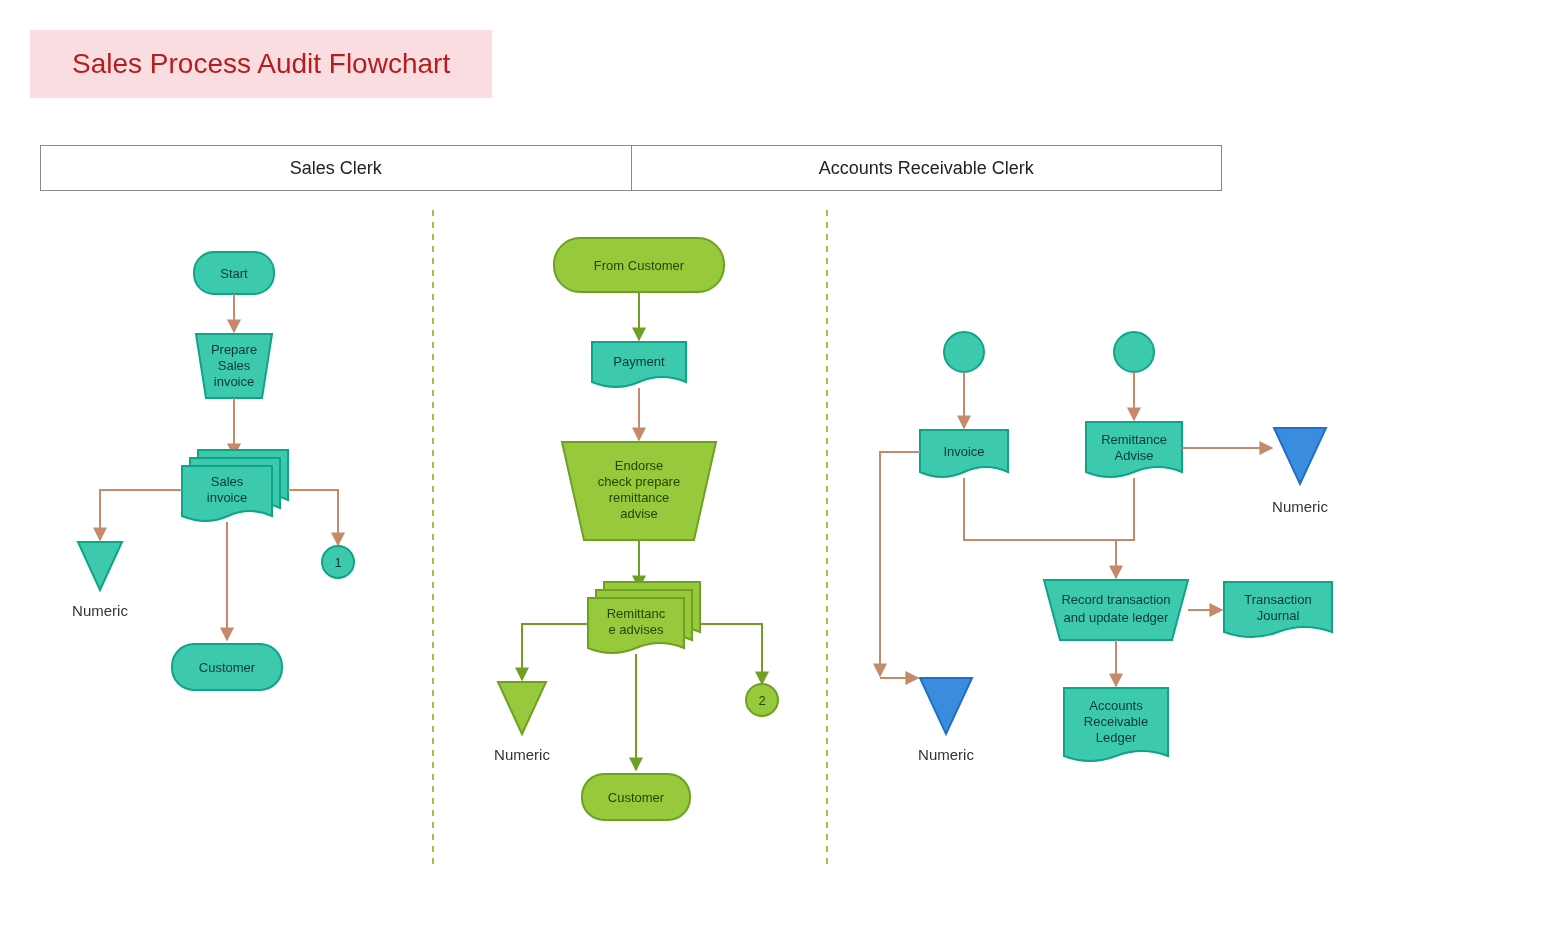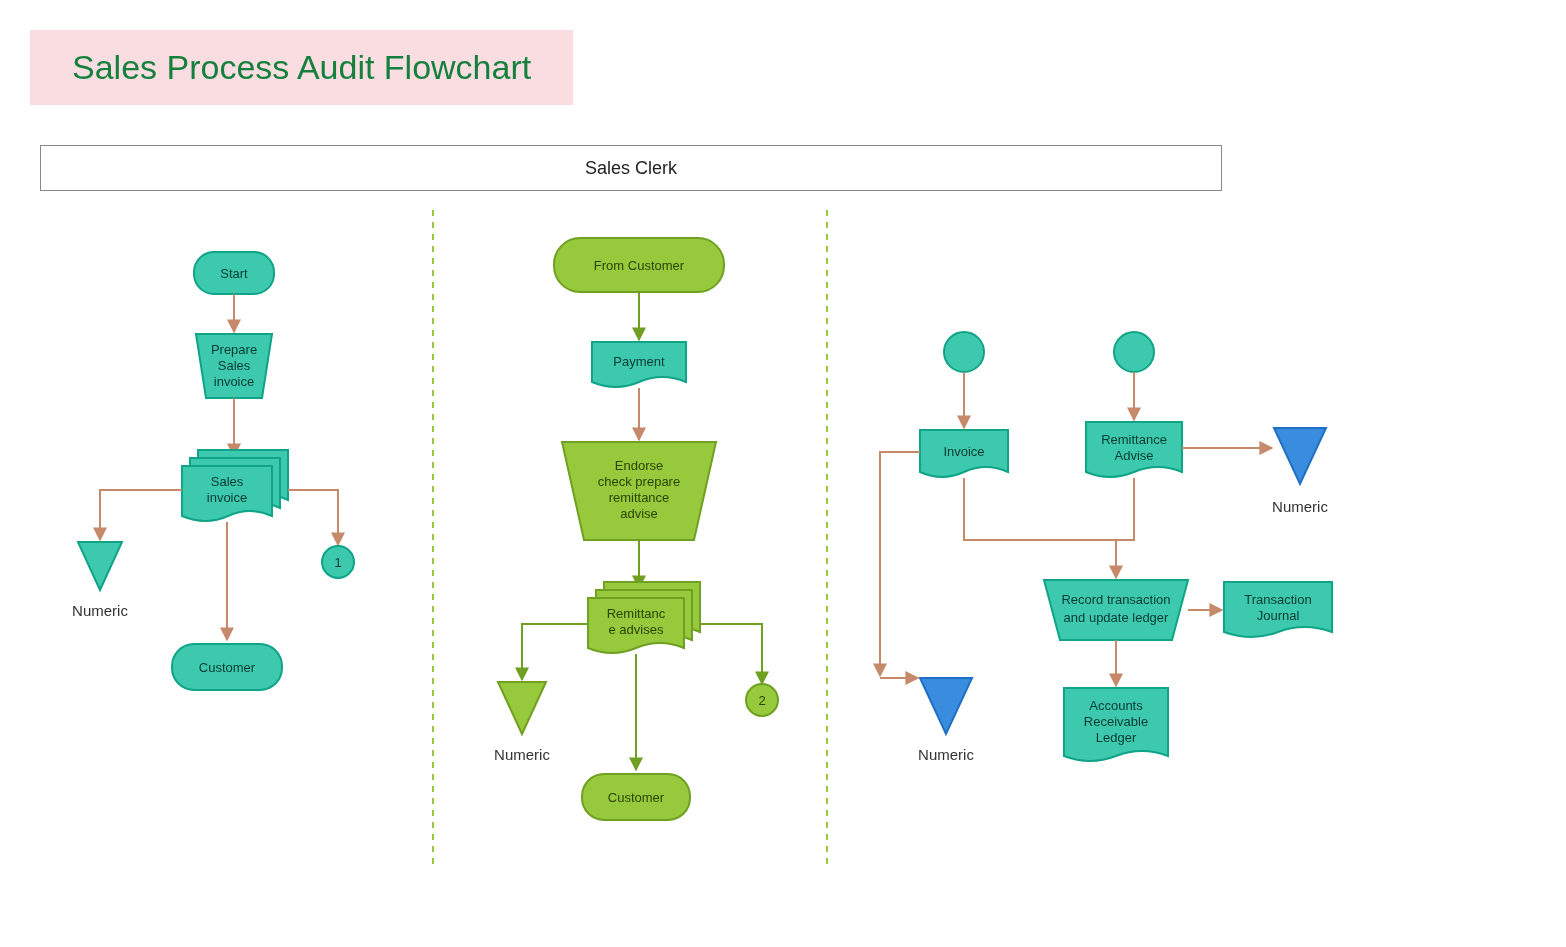--- a/index.html
+++ b/index.html
@@ -1,33 +1,34 @@
 <!DOCTYPE html>
 <html><head>
 <meta charset="utf-8">
 <style>
   html,body{margin:0;padding:0;background:#fff;font-family:Verdana,Geneva,sans-serif;color:#222;}
   .page{position:relative;width:1566px;height:947px;}
-  .title{position:absolute;left:30px;top:30px;padding:18px 42px;background:#f9dde1;font-size:34px;color:#15803d;}
+  .title{position:absolute;left:30px;top:30px;padding:18px 42px;background:#f9dde1;font-size:28px;color:#b91c1c;}
   .lanes{position:absolute;left:40px;top:145px;width:1180px;height:44px;border:1px solid #888;display:flex;text-align:center;}
   .lane-head{flex:1;border-right:1px solid #888;display:flex;align-items:center;justify-content:center;font-size:18px;color:#222;}
   .lane-head:last-child{border-right:none;}
   svg{position:absolute;left:0;top:0;}
   .shape-label{font-size:13px;fill:#0a3a33;text-anchor:middle;}
   .shape-label-dark{font-size:13px;fill:#2a4400;text-anchor:middle;}
   .outlabel{font-size:15px;fill:#333;text-anchor:middle;}
 </style>
 </head>
 <body>
 
 <div class="page">
   <div class="title">Sales Process Audit Flowchart</div>
 
   <div class="lanes">
     <div class="lane-head">Sales Clerk</div>
+    <div class="lane-head">Accounts Receivable Clerk</div>
   </div>
 
   <svg width="1566" height="947">
     <defs>
       <marker id="arrTeal" viewBox="0 0 10 10" refX="9" refY="5" markerWidth="7" markerHeight="7" orient="auto-start-reverse">
         <path d="M0 0 L10 5 L0 10 z" fill="#c6896a"></path>
       </marker>
       <marker id="arrGreen" viewBox="0 0 10 10" refX="9" refY="5" markerWidth="7" markerHeight="7" orient="auto-start-reverse">
         <path d="M0 0 L10 5 L0 10 z" fill="#6fa022"></path>
       </marker>

